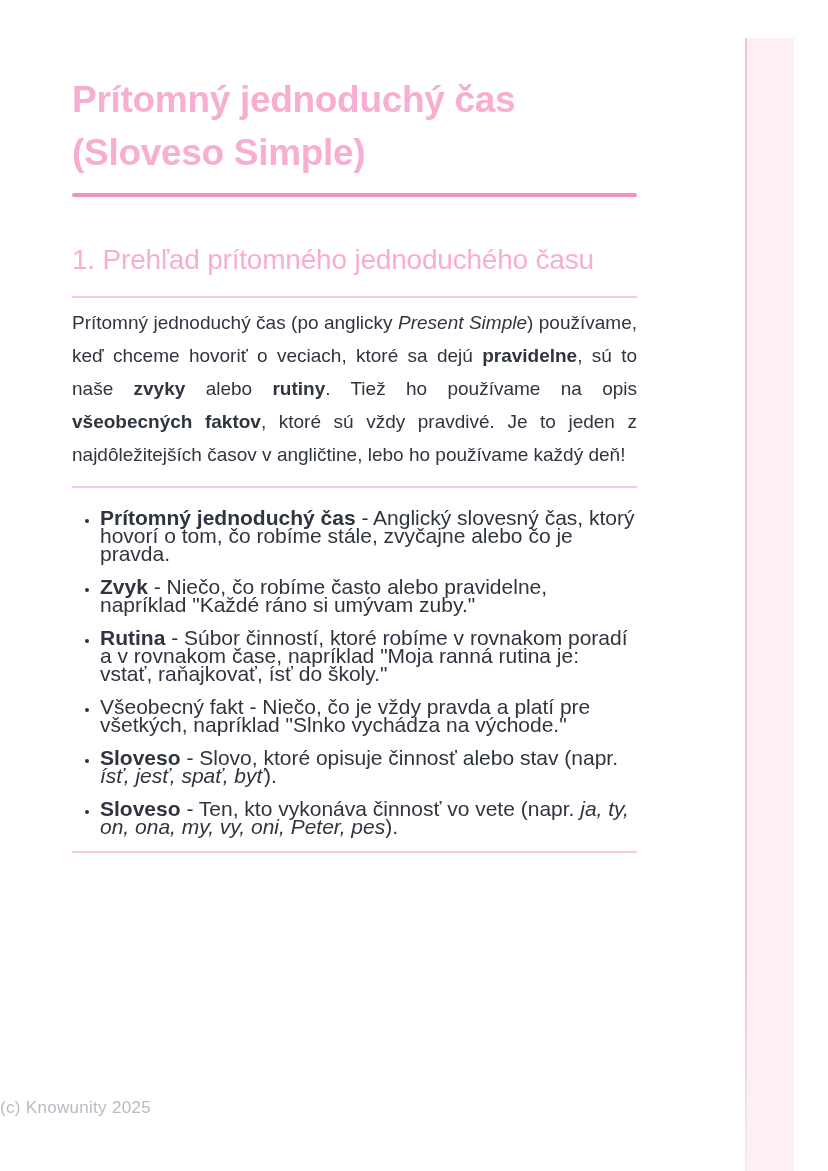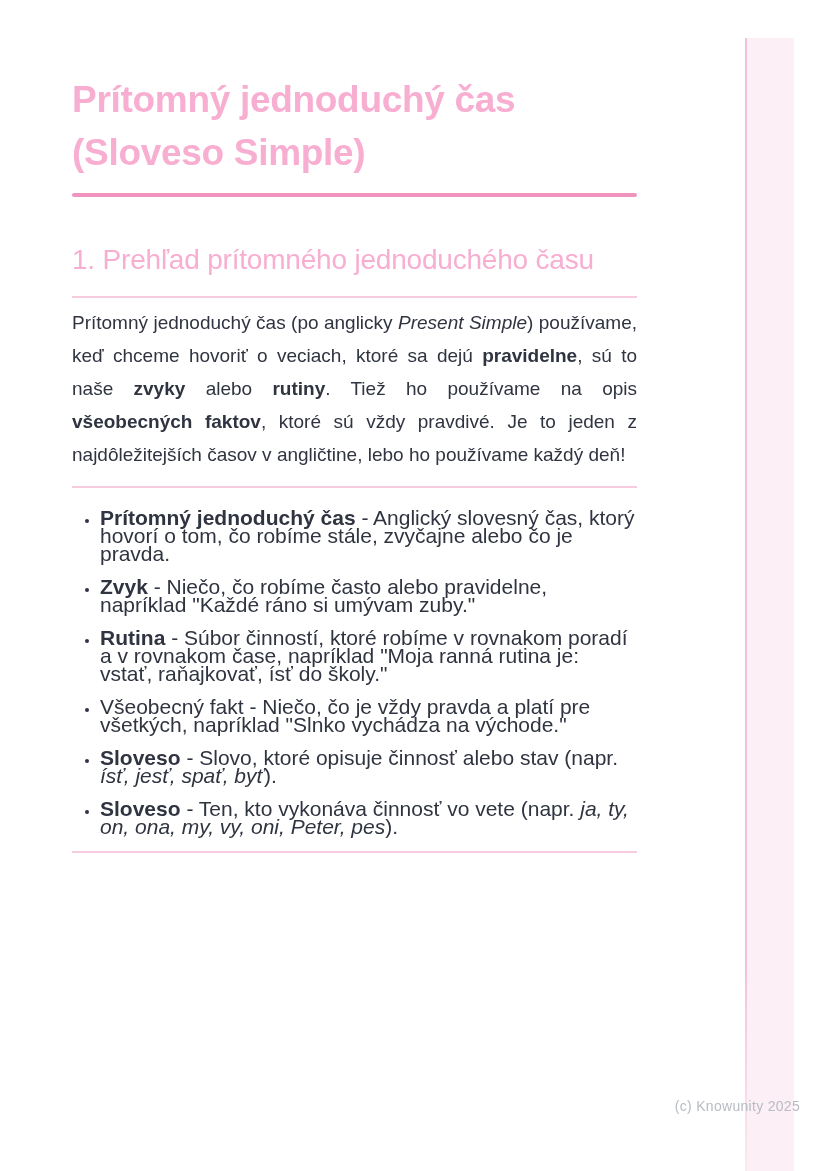--- a/index.html
+++ b/index.html
@@ -79,25 +79,23 @@
     font-size:21px;
     line-height:18px;
     margin-bottom:15px;
   }
   ul.terms li::marker{color:var(--body-text);font-size:14px;}
   .watermark{
     position:absolute;
     top:1098px;
     left:0;
     width:772px;
-    text-align:right;
-    font-size:14px;
+    font-size:17px;
     letter-spacing:0.3px;
     color:var(--watermark-gray);
-    margin-left:28px;
   }
 </style>
 </head>
 <body>
 
 <div class="side-strip"></div>
 
 <div class="content">
 
   <h1>Prítomný jednoduchý čas (Sloveso Simple)</h1>

